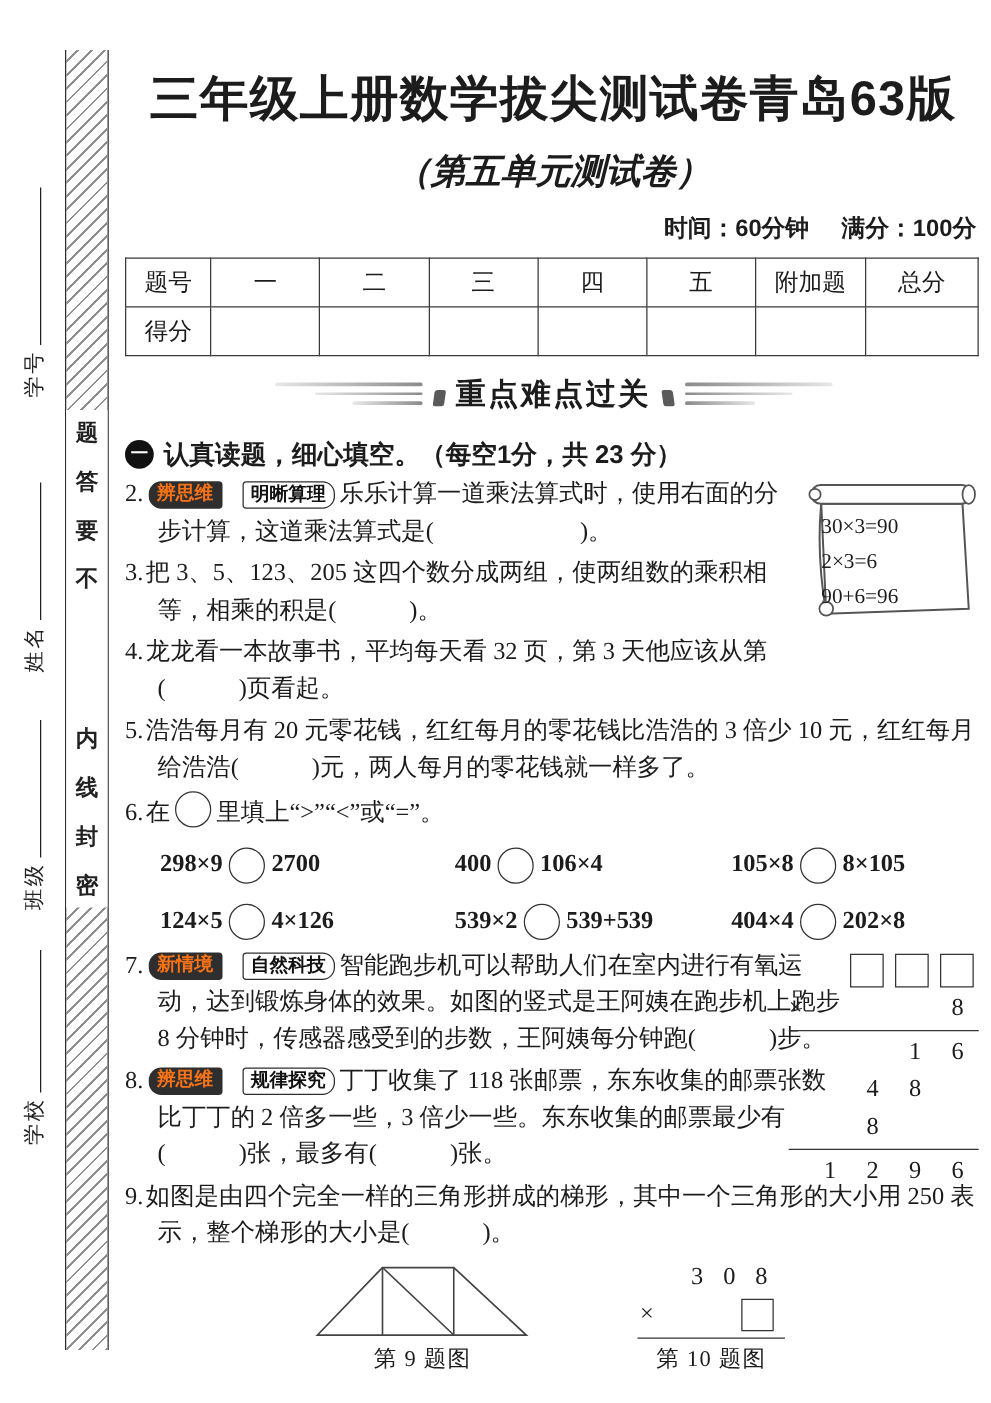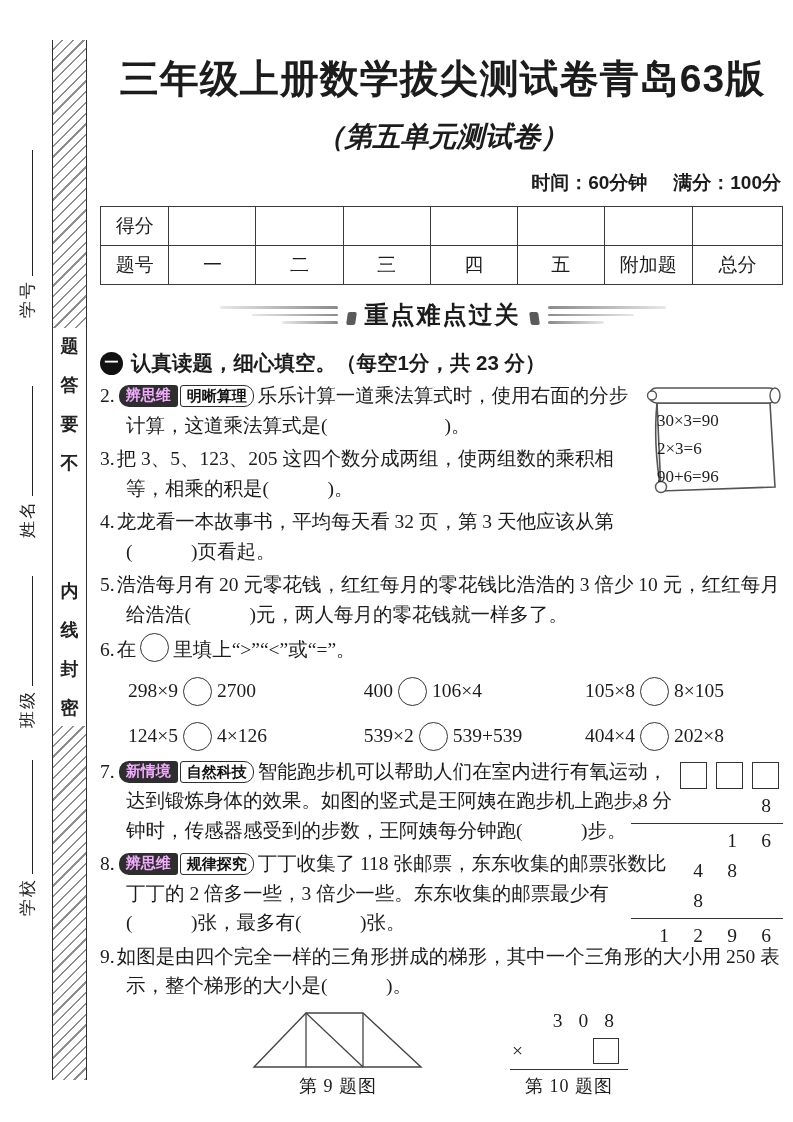--- a/index.html
+++ b/index.html
@@ -48,32 +48,32 @@
 
   .sec-head{margin-top:8px;display:flex;align-items:center;gap:8px;
             font-family:"Liberation Sans","DejaVu Sans",sans-serif;font-weight:900;font-size:20.5px;}
   .sec-icon{width:23px;height:23px;border-radius:50%;background:#111;color:#fff;flex:0 0 auto;
             display:flex;align-items:center;justify-content:center;font-size:14px;font-weight:700;}
 
   .q{font-size:19.5px;line-height:29.5px;margin:4px 0 0 0;padding-left:26px;text-indent:-26px;}
   .q .qnum{margin-right:2px;}
   .badge{display:inline-flex;vertical-align:2px;font-family:"Liberation Sans","DejaVu Sans",sans-serif;
          font-weight:700;font-size:15px;line-height:20px;margin:0 4px 0 2px;text-indent:0;}
-  .bd{background:#2e2e2e;color:#f0abfc;padding:0 7px;border-radius:10px 3px 3px 10px;}
-  .bl{border:1.6px solid #2e2e2e;color:#111;padding:0 6px;border-radius:3px 10px 10px 3px;margin-left:2px;background:#fff;}
+  .bd{background:#2e2e2e;color:#f97316;padding:0 7px;border-radius:10px 3px 3px 10px;}
+  .bl{border:1.6px solid #2e2e2e;color:#111;padding:0 6px;border-radius:3px 10px 10px 3px;margin-left:16px;background:#fff;}
 
   
   .q23wrap{overflow:visible;}
   .scroll-fig{float:right;width:142px;height:122px;position:relative;margin:2px 0 4px 10px;}
   .scroll-fig .sline{position:absolute;left:14px;font-size:17px;white-space:nowrap;}
   .s1{top:28px;} .s2{top:56px;} .s3{top:84px;}
 
   
   .cmp-grid{display:grid;grid-template-columns:1.12fr 1.05fr 0.95fr;row-gap:16px;
-            margin:12px 0 6px 28px;font-size:19.5px;}
+            margin:12px 0 6px 28px;font-size:19.5px;font-weight:bold;}
   .cmp{display:inline-flex;align-items:center;}
   .circ{width:27px;height:27px;border:1.5px solid #333;border-radius:50%;margin:0 5px;flex:0 0 auto;}
   .circ.small-gap{margin:0 4px;}
 
   
   .q78{position:relative;}
   .q78 .q{width:552px;}
   .calc{position:absolute;top:4px;right:2px;width:152px;font-size:19.5px;}
   .crow{display:flex;justify-content:flex-end;align-items:center;height:30px;}
   .cd{width:34px;text-align:center;flex:0 0 auto;}
@@ -133,38 +133,38 @@
 
   <div class="content">
 
     <div class="title">三年级上册数学拔尖测试卷青岛63版</div>
     <div class="subtitle">（第五单元测试卷）</div>
     <div class="meta"><span>时间：60分钟</span><span>满分：100分</span></div>
 
     <table class="score">
       <tbody>
           <tr>
-        <td>得分</td>
-        <td></td>
-        <td></td>
-        <td></td>
-        <td></td>
-        <td></td>
-        <td></td>
-        <td></td>
-      </tr>
-      <tr>
         <td class="c-label">题号</td>
         <td class="c-num">一</td>
         <td class="c-num">二</td>
         <td class="c-num">三</td>
         <td class="c-num">四</td>
         <td class="c-num">五</td>
         <td class="c-extra">附加题</td>
         <td class="c-total">总分</td>
+      </tr>
+      <tr>
+        <td>得分</td>
+        <td></td>
+        <td></td>
+        <td></td>
+        <td></td>
+        <td></td>
+        <td></td>
+        <td></td>
       </tr>
     </tbody>
       </table>
 
     <div class="banner">
       <span class="lines l">
           <i class="w1"></i>
           <i class="w2"></i>
           <i class="w3"></i>
         </span>

